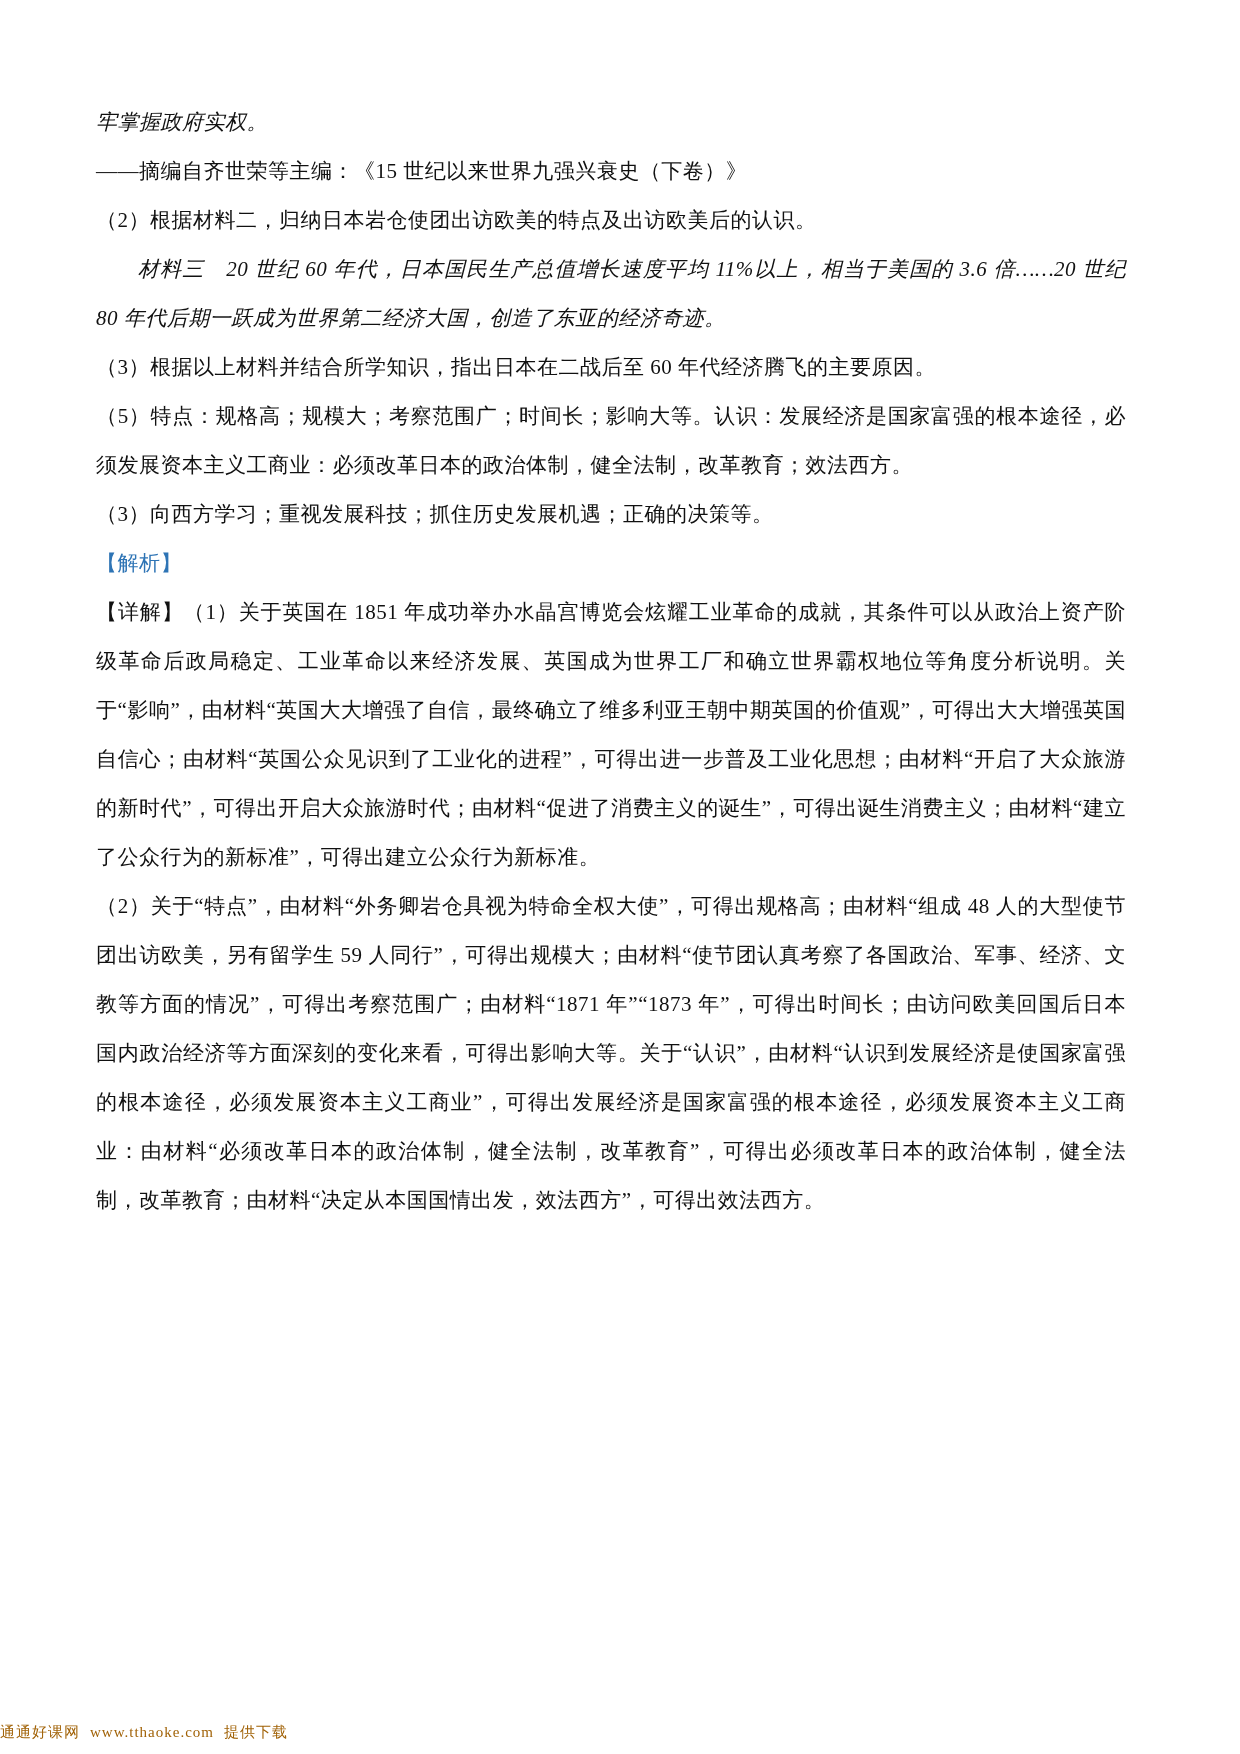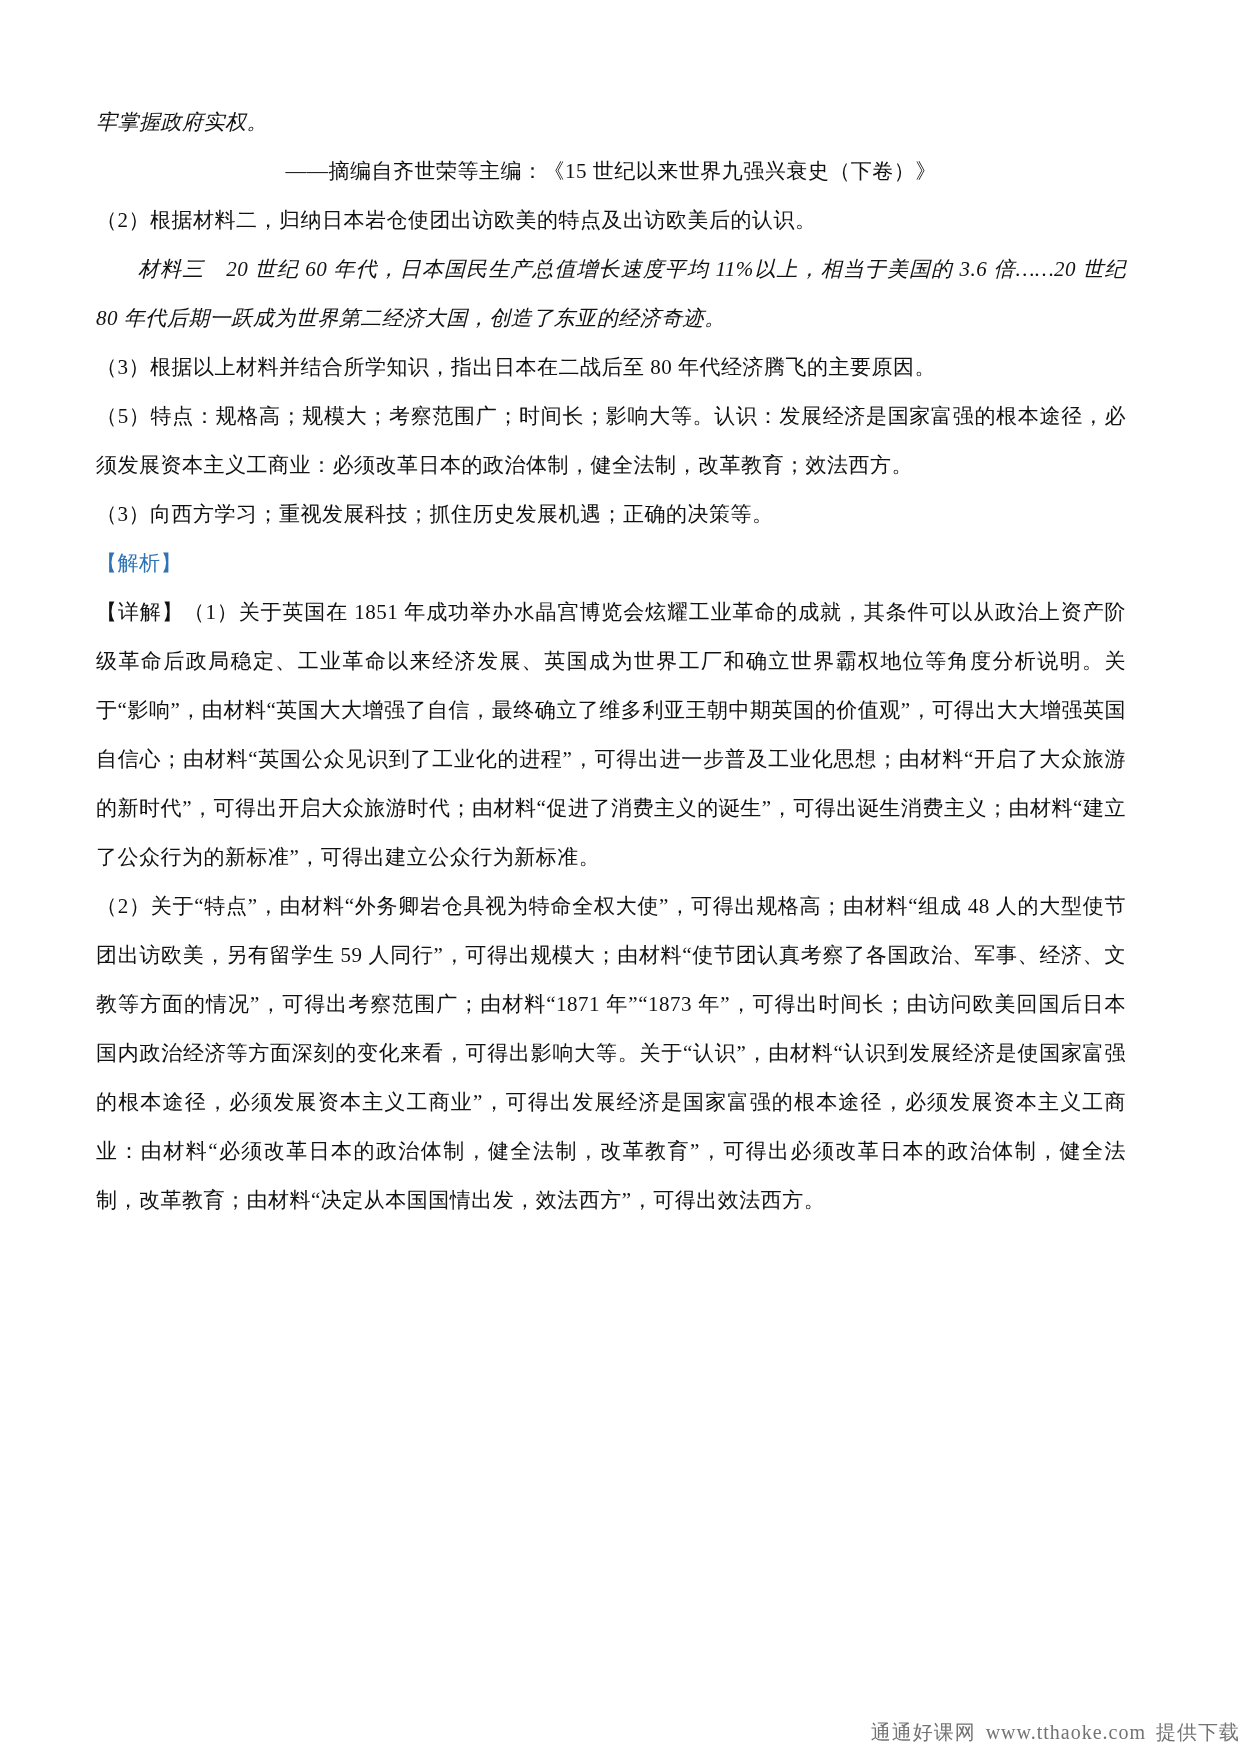--- a/index.html
+++ b/index.html
@@ -32,35 +32,35 @@
     padding: 0;
   }
   
   .kai {
     font-style: italic;
   }
   .indent2 {
     text-indent: 2em;
   }
   .source {
-    text-align: center;
+    text-align: left;
     font-style: normal;
   }
   .blue {
     color: var(--label-blue, #2E74B5);
   }
   .footer {
     position: absolute;
     left: 0;
     right: 0;
     bottom: 12px;
-    text-align: right;
-    font-size: 20px;
+    text-align: left;
+    font-size: 15px;
     line-height: 20px;
-    color: #737373;
+    color: #a16207;
     letter-spacing: 1px;
   }
   .footer .sep {
     display: inline-block;
     width: 10px;
   }
 </style>
 </head>
 <body>
 
@@ -68,21 +68,21 @@
   <div class="content">
 
     <p class="kai">牢掌握政府实权。</p>
 
     <p class="source">——摘编自齐世荣等主编：《15 世纪以来世界九强兴衰史（下卷）》</p>
 
     <p>（2）根据材料二，归纳日本岩仓使团出访欧美的特点及出访欧美后的认识。</p>
 
     <p class="kai indent2">材料三　20 世纪 60 年代，日本国民生产总值增长速度平均 11%以上，相当于美国的 3.6 倍……20 世纪 80 年代后期一跃成为世界第二经济大国，创造了东亚的经济奇迹。</p>
 
-    <p>（3）根据以上材料并结合所学知识，指出日本在二战后至 80 年代经济腾飞的主要原因。</p>
+    <p>（3）根据以上材料并结合所学知识，指出日本在二战后至 60 年代经济腾飞的主要原因。</p>
 
 
     <p>（5）特点：规格高；规模大；考察范围广；时间长；影响大等。认识：发展经济是国家富强的根本途径，必须发展资本主义工商业：必须改革日本的政治体制，健全法制，改革教育；效法西方。</p>
 
     <p>（3）向西方学习；重视发展科技；抓住历史发展机遇；正确的决策等。</p>
 
     <p><span class="blue">【解析】</span></p>
 
     <p><span>【详解】</span><span>（1）关于英国在 1851 年成功举办水晶宫博览会炫耀工业革命的成就，其条件可以从政治上资产阶级革命后政局稳定、工业革命以来经济发展、英国成为世界工厂和确立世界霸权地位等角度分析说明。关于“影响”，由材料“英国大大增强了自信，最终确立了维多利亚王朝中期英国的价值观”，可得出大大增强英国自信心；由材料“英国公众见识到了工业化的进程”，可得出进一步普及工业化思想；由材料“开启了大众旅游的新时代”，可得出开启大众旅游时代；由材料“促进了消费主义的诞生”，可得出诞生消费主义；由材料“建立了公众行为的新标准”，可得出建立公众行为新标准。</span></p>
 

